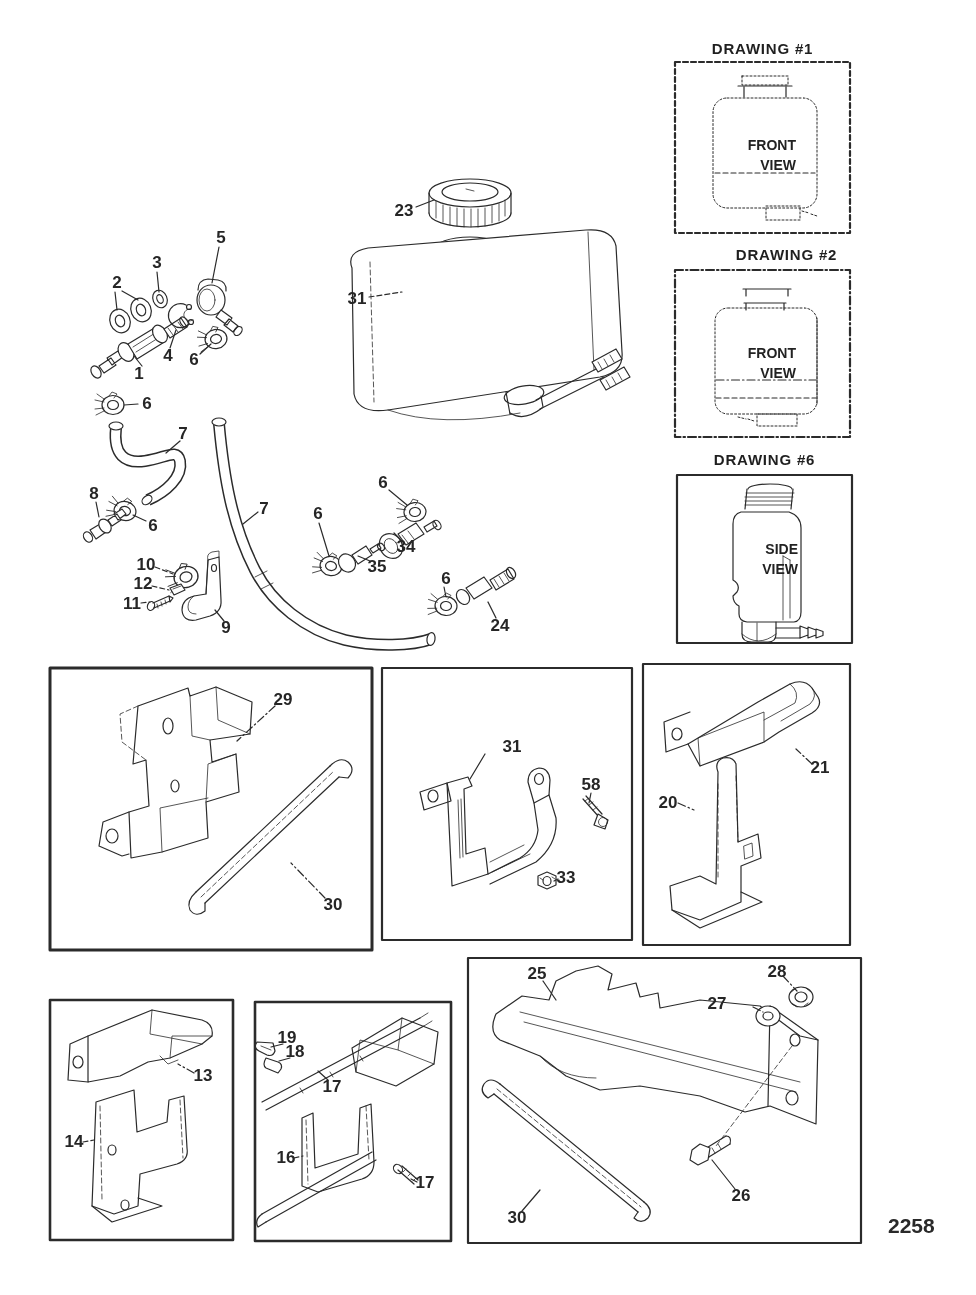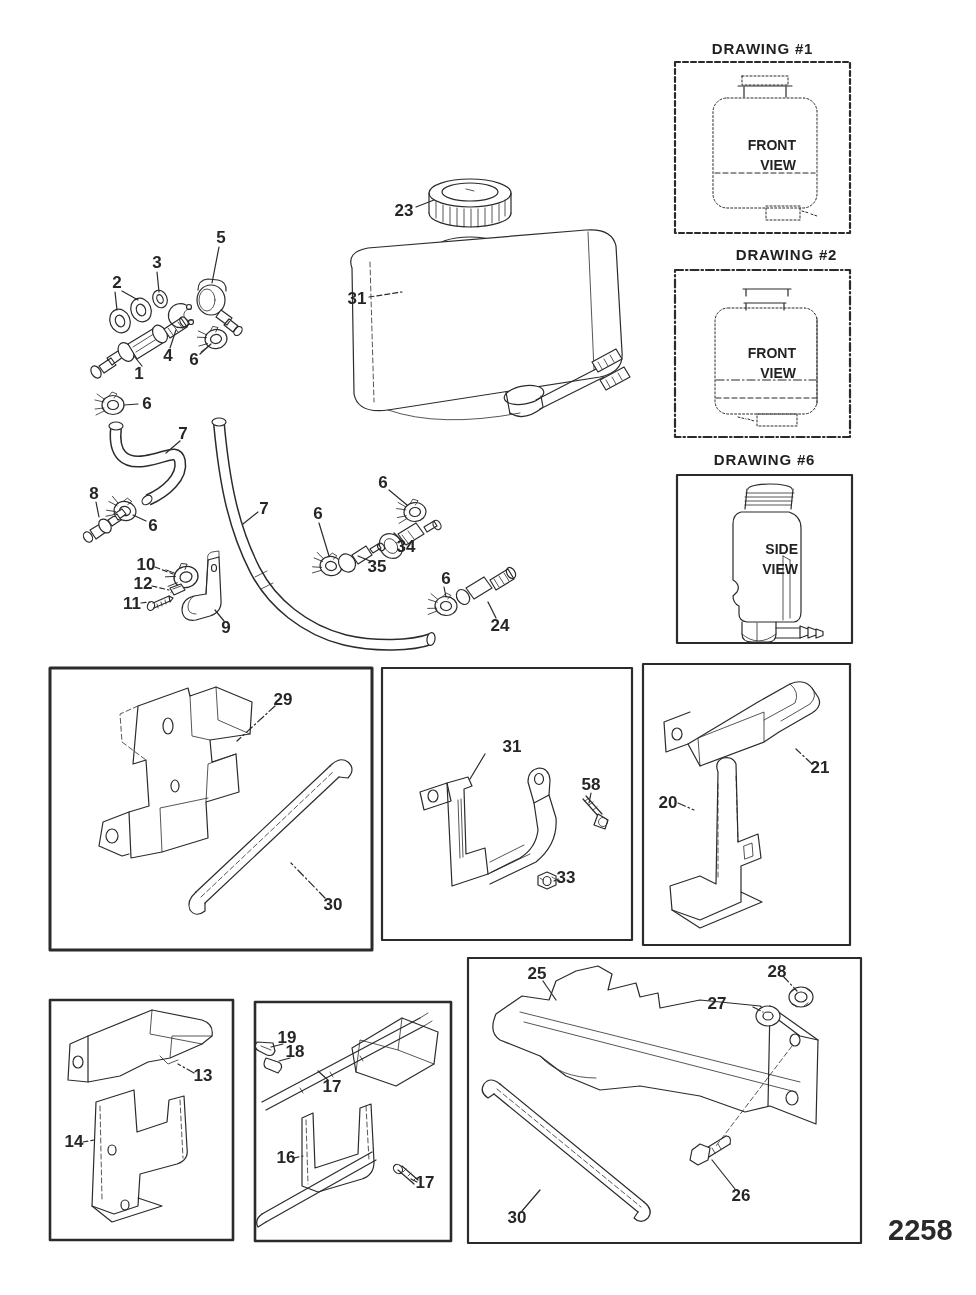--- a/index.html
+++ b/index.html
@@ -16,21 +16,21 @@
   #art .dashdot{stroke-dasharray:8 3 1.5 3;}
   #art .dots{stroke-dasharray:2 2;stroke-width:1;}
   #art .bx{stroke-width:2.2;}
   #art .bxA{stroke-width:3;}
   #art .bxD{stroke-width:2.6;}
   .co{position:absolute;transform:translate(-50%,-50%);font-weight:700;font-size:17px;color:#262626;white-space:nowrap;}
   .dtitle{position:absolute;width:175px;text-align:center;font-weight:700;font-size:15px;
           letter-spacing:0.8px;color:#1f1f1f;}
   .viewlabel{position:absolute;width:68px;text-align:right;font-weight:700;font-size:14px;
              line-height:1.4;color:#222;margin-top:16px;}
-  .pageno{position:absolute;font-weight:700;font-size:29px;color:#2a2a2a;}
+  .pageno{position:absolute;font-weight:700;font-size:21px;color:#2a2a2a;}
 </style>
 </head>
 <body>
 
 <div id="stage">
 
 <svg id="art" width="976" height="1295" viewBox="0 0 976 1295">
   <defs>
     <g id="clampSym">
       <ellipse cx="0" cy="0" rx="11" ry="9.5" class="wfill"></ellipse>

